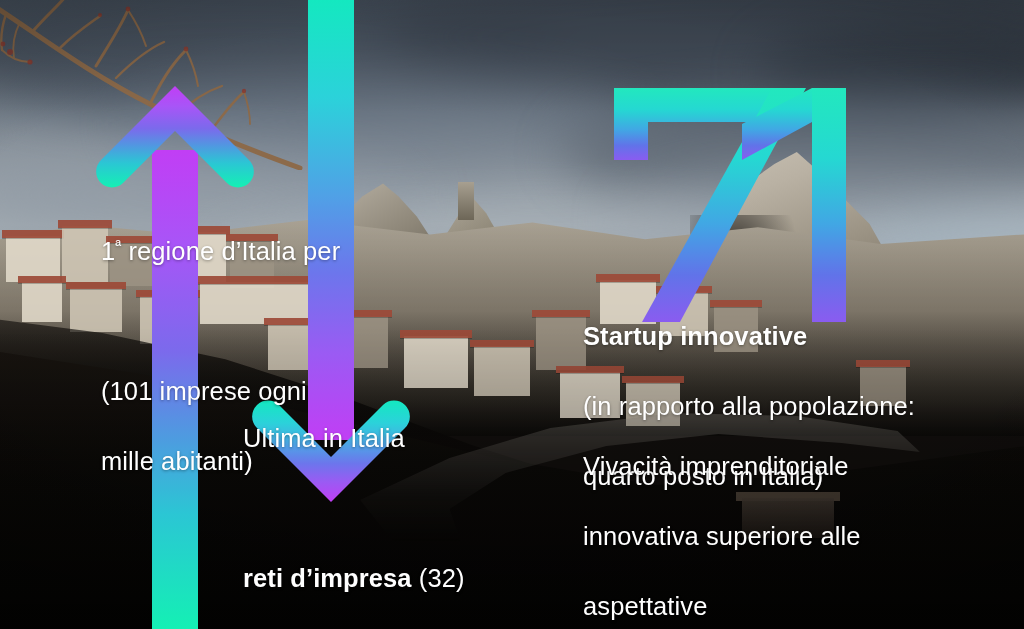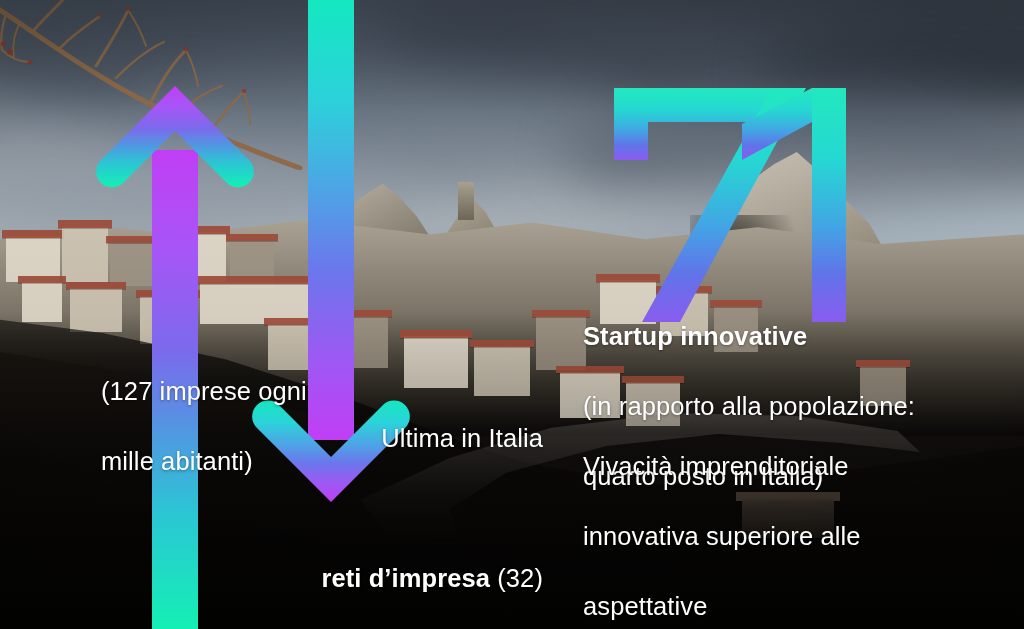--- a/index.html
+++ b/index.html
@@ -153,21 +153,21 @@
     font-size: 25.5px;
     line-height: 35px;
     letter-spacing: .1px;
     white-space: pre-line;
     text-shadow: 0 1px 3px rgba(0,0,0,.38);
   }
   .txt b { font-weight: 700; }
   .txt sup { font-size: .62em; vertical-align: super; line-height: 0; }
 
   #t-density  { left: 101px; top: 199px;  width: 380px; }
-  #t-reti     { left: 243px; top: 386px;  width: 300px; text-align: right; }
+  #t-reti     { left: 243px; top: 386px;  width: 300px; text-align: left; }
   #t-startup  { left: 583px; top: 284px;  width: 420px; }
   #t-vivacita { left: 583px; top: 414px;  width: 400px; }
 </style>
 </head>
 <body>
 
 <div id="stage">
 
   <div class="photo">
     <div class="sky"></div>
@@ -335,23 +335,23 @@
 
       <path d="M614 88 H 772 V 122 H 648 V 160 H 614 Z"></path>
       <path d="M772 88 H 806 L 680 322 H 642 Z"></path>
 
       <path d="M812 88 H 846 V 322 H 812 Z"></path>
       <path d="M812 88 V 122 L 742 160 V 124 Z"></path>
     </g>
   </svg>
 
   <div class="txt" id="t-density">
+    <span><span>1</span><sup>ª</sup><span> regione d’Italia per</span></span><br>
     <br>
-    <br>
-    <span>(127 imprese ogni</span><br>
+    <span>(101 imprese ogni</span><br>
     <span>mille abitanti)</span>
   </div>
 
   <div class="txt" id="t-reti">
     <span>Ultima in Italia</span><br>
     <br>
     <b>reti d’impresa</b><span> (32)</span>
   </div>
 
   <div class="txt" id="t-startup">

